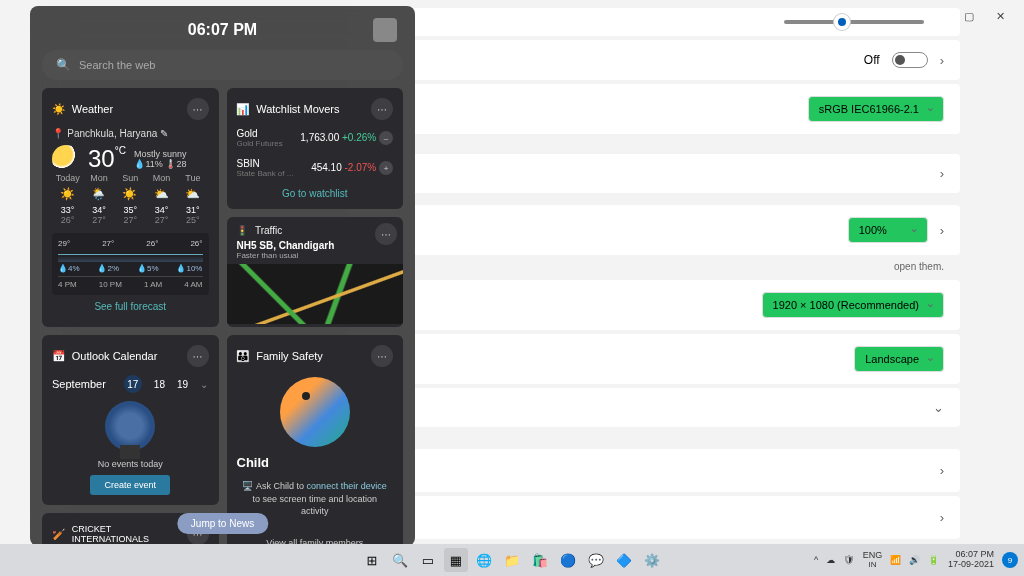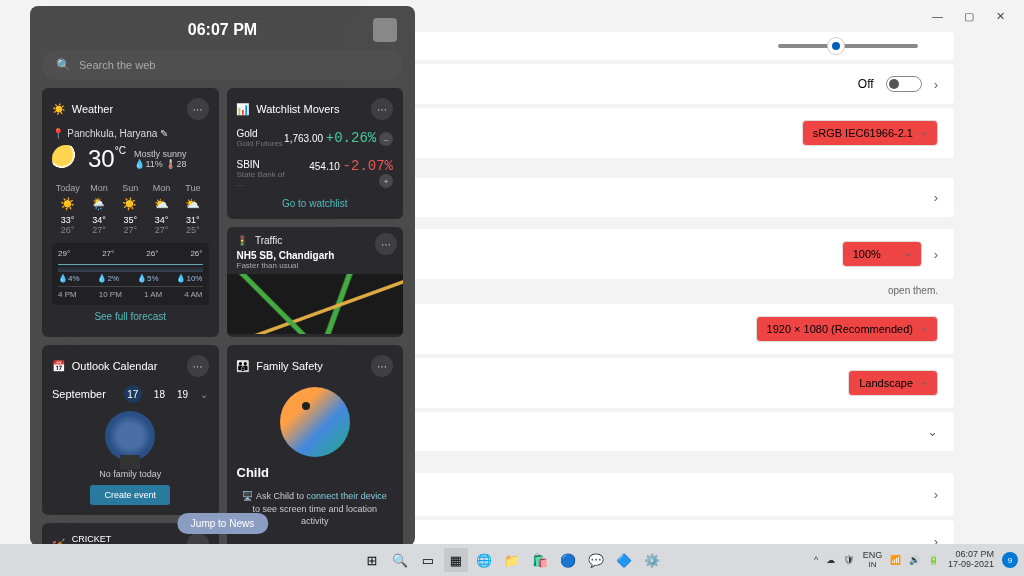--- a/index.html
+++ b/index.html
@@ -1,27 +1,27 @@
 <!DOCTYPE html>
 <html><head>
   <meta charset="utf-8">
   <style>
     * { margin: 0; padding: 0; box-sizing: border-box; font-family: 'Segoe UI', sans-serif; }
     body { background: #f3f3f3; width: 1024px; height: 576px; overflow: hidden; position: relative; }
     
     
-    .settings-panel { position: absolute; right: 10px; top: 0; width: 640px; padding: 32px 60px 0 0; }
+    .settings-panel { position: absolute; right: 4px; top: 0; width: 640px; padding: 8px 60px 0 0; }
     .setting-row { background: #fff; border-radius: 4px; padding: 12px 16px; margin-bottom: 4px; display: flex; align-items: center; justify-content: flex-end; gap: 12px; font-size: 12px; }
     .setting-row.tall { padding: 14px 16px; }
     .setting-helper { font-size: 10px; color: #666; padding: 2px 0 8px 0; display: flex; justify-content: flex-end; }
     .slider-container { width: 140px; height: 4px; background: #888; border-radius: 2px; position: relative; margin-right: 20px; }
     .slider-thumb { position: absolute; width: 16px; height: 16px; background: #005fb8; border: 4px solid #fff; border-radius: 50%; top: -6px; left: 50px; box-shadow: 0 0 0 1px #ccc; }
     .toggle { width: 36px; height: 16px; background: #fff; border: 1px solid #888; border-radius: 10px; position: relative; }
     .toggle::after { content: ''; position: absolute; width: 10px; height: 10px; background: #555; border-radius: 50%; top: 2px; left: 2px; }
-    .dropdown { background: #ef4444; border: 1px solid #ddd; border-radius: 4px; padding: 6px 24px 6px 10px; font-size: 11px; position: relative; min-width: 80px; }
+    .dropdown { background: #22c55e; border: 1px solid #ddd; border-radius: 4px; padding: 6px 24px 6px 10px; font-size: 11px; position: relative; min-width: 80px; }
     .dropdown::after { content: '⌄'; position: absolute; right: 8px; top: 4px; color: #666; }
     .chevron-right { color: #666; font-size: 13px; }
     .window-controls { position: absolute; top: 0; right: 0; display: flex; gap: 20px; padding: 10px 16px; }
     .wc-btn { width: 12px; height: 12px; color: #444; font-size: 11px; cursor: pointer; }
     
     
     .widgets-panel { position: absolute; left: 30px; top: 6px; width: 385px; height: 540px; background: rgba(60, 60, 60, 0.92); backdrop-filter: blur(20px); border-radius: 8px; padding: 8px; overflow: hidden; }
     .wp-header { display: flex; justify-content: space-between; align-items: center; padding: 4px 10px 8px; }
     .wp-time { color: #fff; font-size: 16px; font-weight: 600; flex: 1; text-align: center; }
     .wp-avatar { width: 24px; height: 24px; background: #888; border-radius: 4px; }
@@ -32,21 +32,21 @@
     .widgets-grid { display: grid; grid-template-columns: 1fr 1fr; gap: 8px; padding: 0 4px; }
     .widget { background: rgba(40,40,44,0.95); border-radius: 6px; padding: 10px; color: #ccc; font-size: 10px; position: relative; }
     .widget-header { display: flex; align-items: center; gap: 6px; margin-bottom: 8px; }
     .widget-title { flex: 1; font-size: 11px; color: #fff; }
     .widget-more { width: 22px; height: 22px; background: rgba(255,255,255,0.1); border-radius: 50%; display: flex; align-items: center; justify-content: center; color: #ccc; font-size: 10px; }
     .widget-icon { font-size: 11px; }
     
     
     .weather { grid-row: span 2; }
     .weather-loc { font-size: 10px; color: #ddd; margin-bottom: 6px; }
-    .weather-now { display: flex; align-items: center; gap: 8px; margin-bottom: 10px; }
+    .weather-now { display: flex; align-items: center; gap: 8px; }
     .weather-temp { font-size: 24px; color: #fff; font-weight: 300; }
     .weather-cond { font-size: 9px; color: #ccc; text-align: right; }
     .weather-sun { width: 28px; height: 28px; background: radial-gradient(circle at 35% 35%, #ffd54f 40%, #fff 50%, transparent 52%); border-radius: 50%; position: relative; }
     .weather-days { display: flex; justify-content: space-between; font-size: 9px; text-align: center; margin-bottom: 8px; }
     .wd-col { flex: 1; }
     .wd-day { color: #aaa; margin-bottom: 4px; }
     .wd-icon { font-size: 12px; margin-bottom: 4px; }
     .wd-hi { color: #fff; }
     .wd-lo { color: #888; }
     .weather-chart { background: rgba(0,0,0,0.2); border-radius: 4px; padding: 6px; margin-bottom: 6px; }
@@ -55,21 +55,21 @@
     .wc-line::before { content: ''; position: absolute; top: 4px; left: 0; right: 0; height: 1px; background: #6ab; }
     .wc-rain { display: flex; justify-content: space-between; font-size: 8px; color: #9bd; }
     .wc-times { display: flex; justify-content: space-between; font-size: 8px; color: #aaa; border-top: 1px solid #444; padding-top: 3px; margin-top: 3px; }
     .weather-link { text-align: center; color: #5bb; font-size: 10px; margin-top: 6px; }
     
     
     .stock-row { display: flex; justify-content: space-between; align-items: center; margin-bottom: 10px; font-size: 10px; }
     .stock-name { color: #fff; }
     .stock-sub { color: #777; font-size: 8px; }
     .stock-price { color: #fff; }
-    .stock-change { font-size: 14px; font-family: Liberation Mono, monospace; }
+    .stock-change { font-size: 10px; }
     .stock-change.pos { color: #4c9; }
     .stock-change.neg { color: #e55; }
     .stock-circle { width: 14px; height: 14px; border-radius: 50%; background: rgba(255,255,255,0.15); display:inline-flex; align-items:center; justify-content:center; font-size:8px;}
     .watchlist-link { text-align: center; color: #5bb; font-size: 10px; margin-top: 4px; }
     
     
     .traffic { padding: 0; overflow: hidden; height: 110px; }
     .traffic-header { padding: 8px 10px 4px; display: flex; align-items: center; gap: 6px; }
     .traffic-title { font-size: 10px; color: #eee; }
     .traffic-loc { padding: 0 10px; font-size: 10px; color: #fff; font-weight: 600; }
@@ -288,21 +288,21 @@
       <div class="calendar-month">
         <span>September</span>
         <span class="cal-dates">
           <span class="cal-date-active">17</span>
           <span>18</span>
           <span>19</span>
           <span style="color:#888;">⌄</span>
         </span>
       </div>
       <div class="cal-graphic"></div>
-      <div class="cal-noevent">No family today</div>
+      <div class="cal-noevent">No events today</div>
       <div class="cal-btn">Create event</div>
     </div>
 
     <div class="widget family">
       <div class="widget-header">
         <span class="widget-icon" style="color:#3c9;">👪</span>
         <span class="widget-title">Family Safety</span>
         <span class="widget-more">⋯</span>
       </div>
       <div class="family-avatar"></div>

